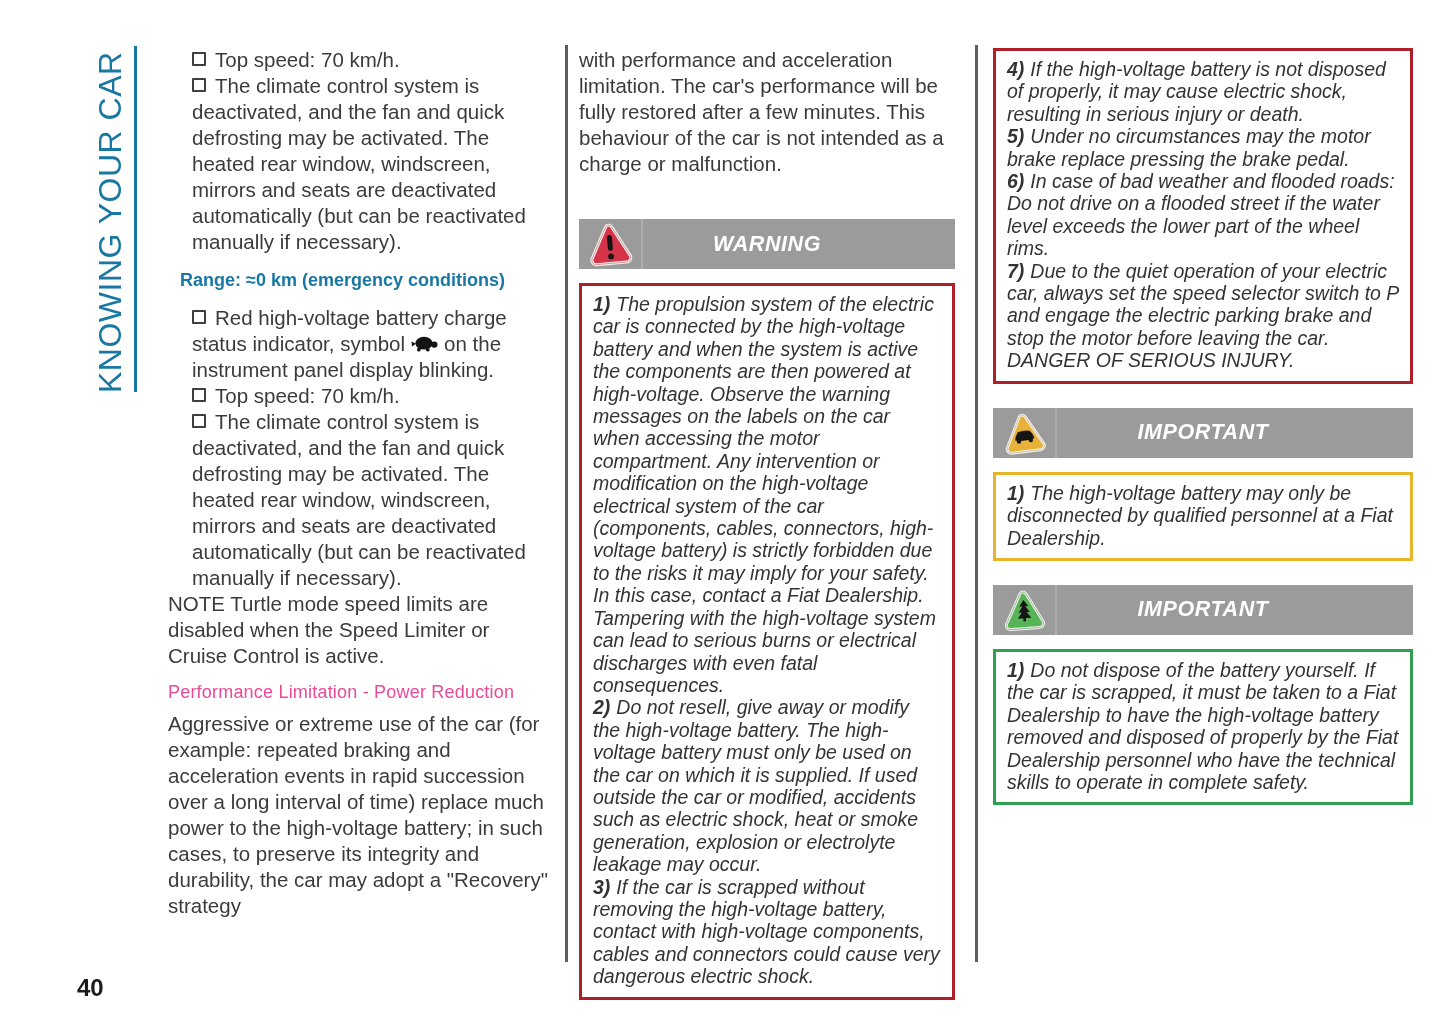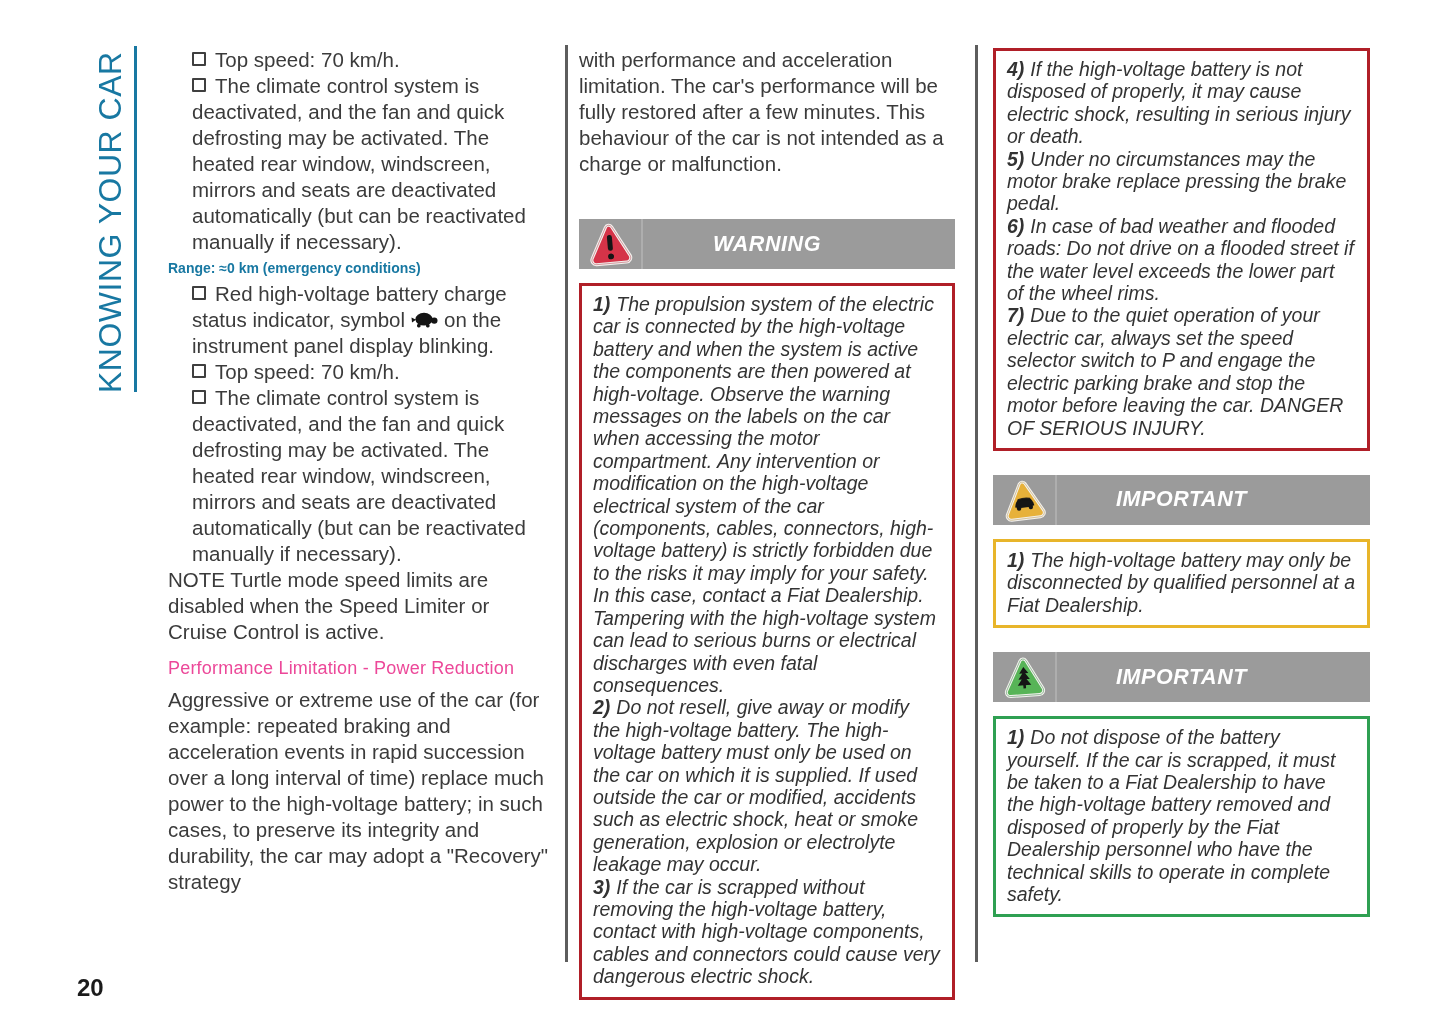--- a/index.html
+++ b/index.html
@@ -14,34 +14,34 @@
     transform-origin:0 0; transform:rotate(-90deg);
     font-size:32px; letter-spacing:0.5px; color:#1878a2; white-space:nowrap;
   }
   .sidebar-rule {
     position:absolute; left:134px; top:46px; width:3px; height:346px; background:#1878a2;
   }
   
   .col { position:absolute; top:47px; }
   #col1 { left:168px; width:380px; }
   #col2 { left:579px; width:376px; }
-  #col3 { left:993px; top:44px; width:377px; }
+  #col3 { left:993px; top:44px; width:420px; }
   .divider { position:absolute; top:45px; width:3px; height:917px; background:#5d5d5d; }
   #divider1 { left:565px; }
   #divider2 { left:975px; }
 
   .body-text { font-size:20.5px; line-height:26px; margin:0; }
   .bullet { font-size:20.5px; line-height:26px; margin:0;padding-left:24px; }
   .bullet-sq {
     display:inline-block; width:10px; height:10px; border:2.5px solid #3f3f3f;
     margin-right:9px; vertical-align:baseline; position:relative; top:-1px;
     border-radius:1px;
   }
   .range-heading {
-    font-size:14px; line-height:26px; font-weight:bold; color:#1878a2; margin:0;
+    font-size:18px; line-height:26px; font-weight:bold; color:#1878a2; margin:12px;
   }
   .perf-heading {
     font-size:18px; line-height:29px; font-weight:normal; color:#ec4899;
     margin:9px 0 4px 0; letter-spacing:0.2px;
   }
   .turtle { margin:0 6px; position:relative; top:1px; }
 
   
   .band { position:relative; display:flex; height:50px; background:#9b9b9b; }
   .band .icon-cell {
@@ -176,13 +176,13 @@
     <div class="band-title">IMPORTANT</div>
   </div>
 
   <div class="alert-box box-green">
 
       <p><b>1)</b><span>Do not dispose of the battery yourself. If the car is scrapped, it must be taken to a Fiat Dealership to have the high-voltage battery removed and disposed of properly by the Fiat Dealership personnel who have the technical skills to operate in complete safety.</span></p>
 
     </div>
 </div>
 
-<div class="page-number">20</div>
+<div class="page-number">40</div>
 
 </body></html>

